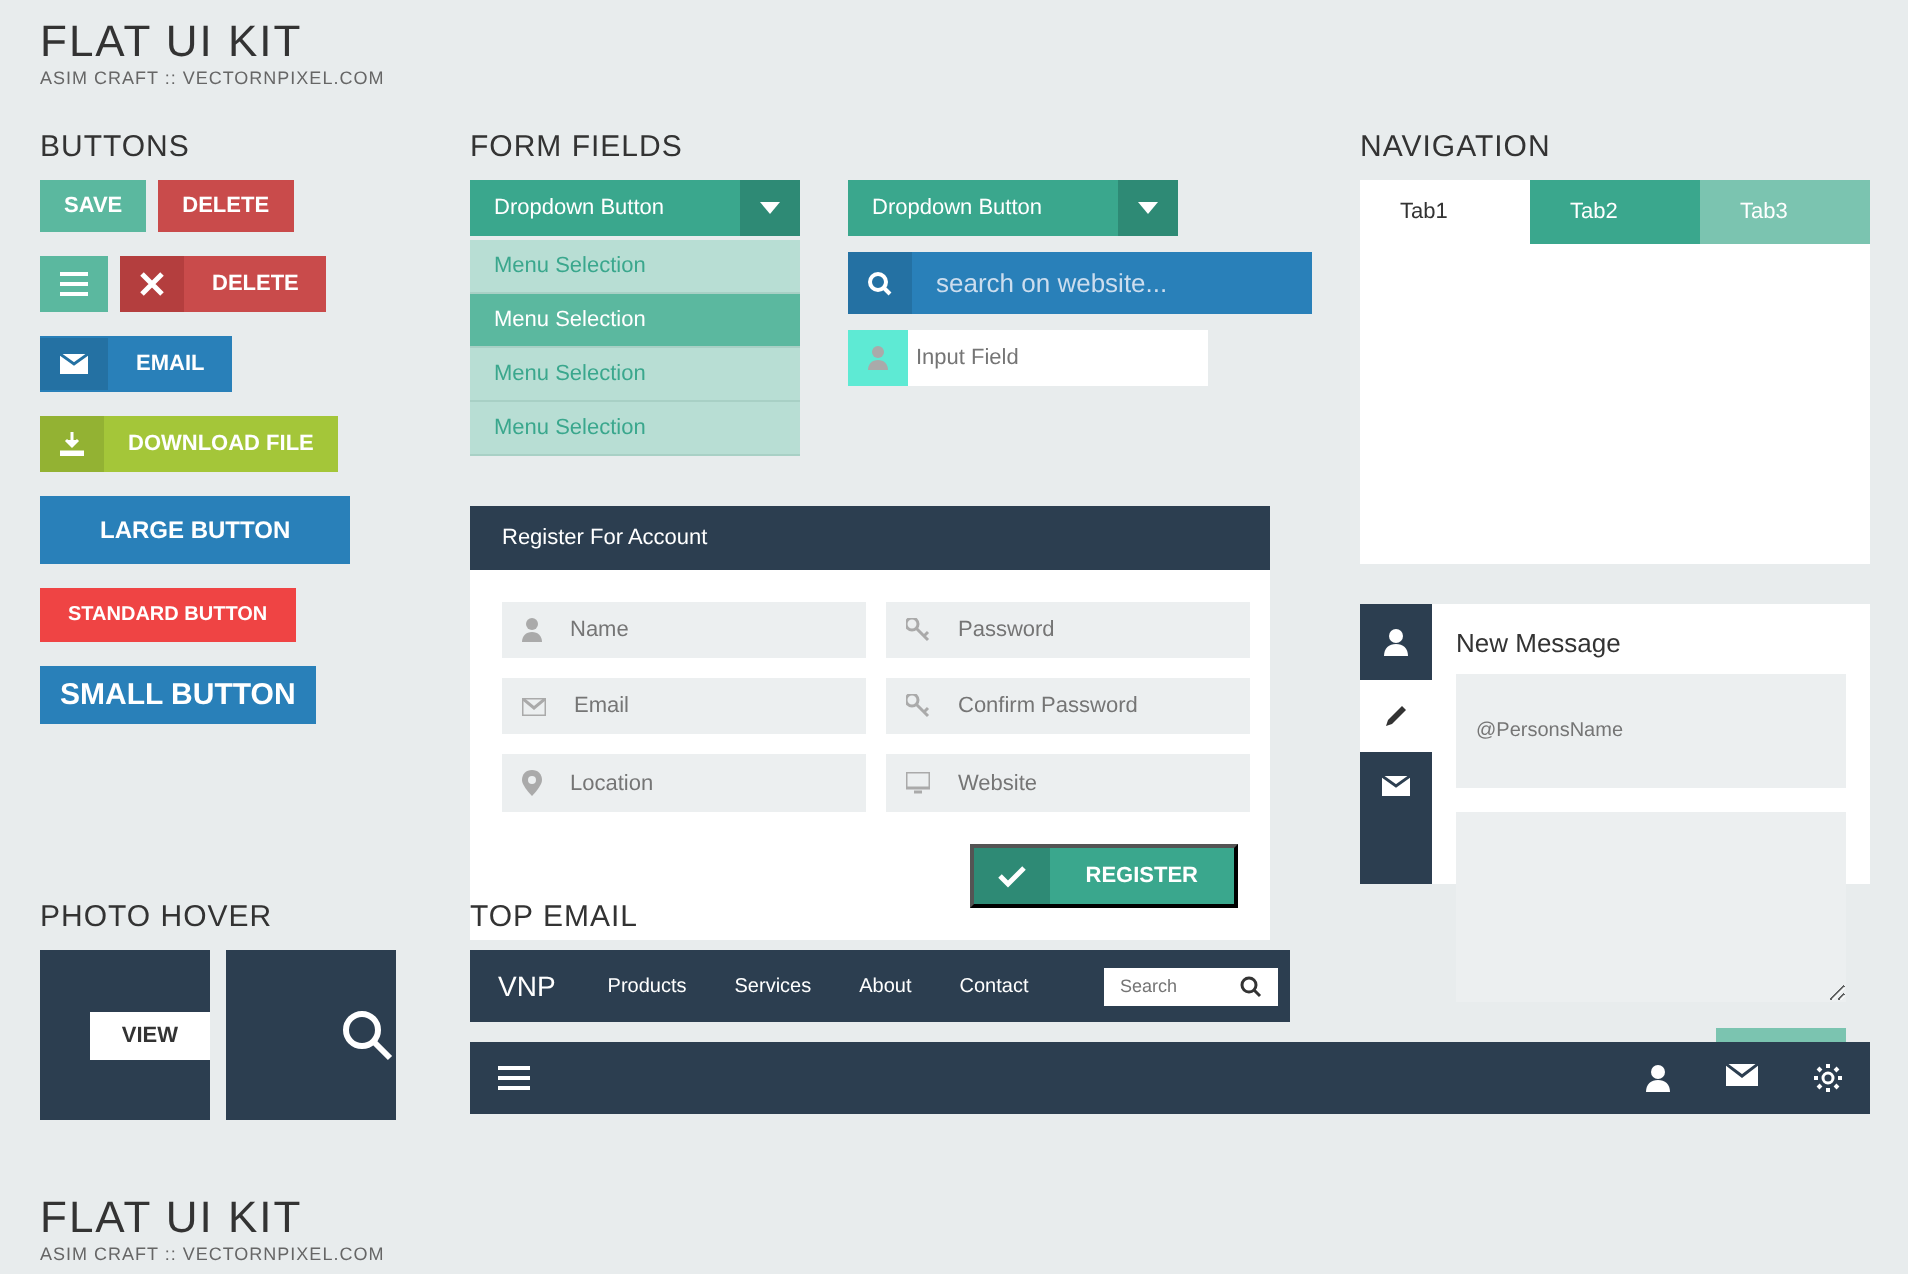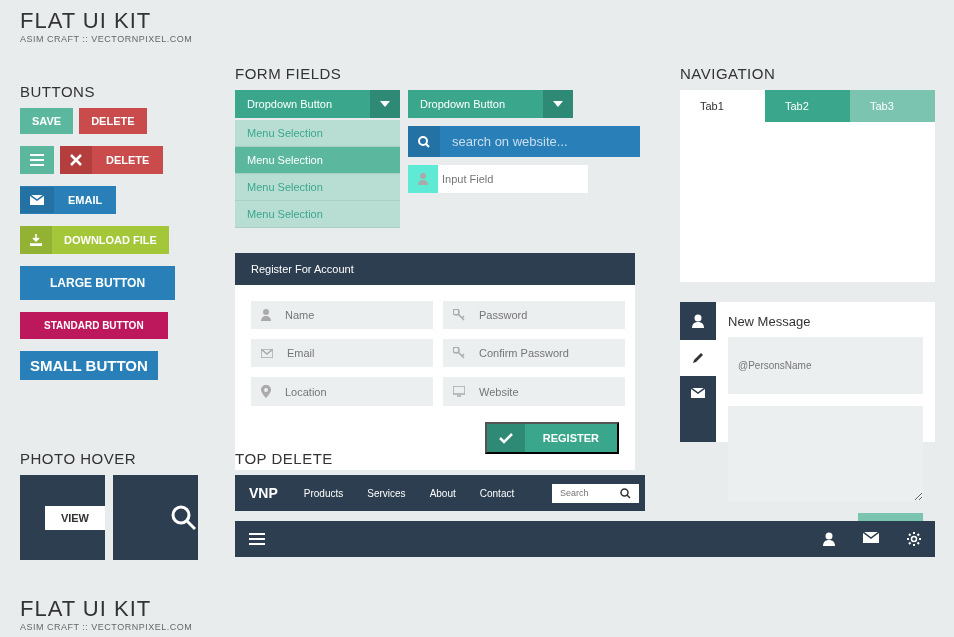--- a/index.html
+++ b/index.html
@@ -4,38 +4,38 @@
 <style>
 *{box-sizing:border-box;margin:0;padding:0;font-family:Arial,sans-serif}
 body{background:#e8eced;width:954px;height:637px;overflow:hidden;position:relative}
 .header{padding:8px 20px}
 .header h1{font-size:22px;font-weight:300;letter-spacing:1px;color:#333}
 .header .sub{font-size:9px;color:#666;letter-spacing:0.5px}
 .footer{position:absolute;bottom:5px;left:0;padding:0 20px}
 .footer h1{font-size:22px;font-weight:300;letter-spacing:1px;color:#333}
 .footer .sub{font-size:9px;color:#666;letter-spacing:0.5px}
 .section-title{font-size:15px;font-weight:400;color:#333;margin-bottom:8px;letter-spacing:0.5px}
-.col1{position:absolute;left:20px;top:83px;width:180px}
+.col1{position:absolute;left:20px;top:65px;width:180px}
 .col2{position:absolute;left:235px;top:65px;width:400px}
 .col3{position:absolute;left:680px;top:65px;width:255px}
 .btn{display:inline-flex;align-items:center;color:#fff;font-size:11px;font-weight:bold;cursor:pointer;border:none;margin-bottom:6px}
 .btn-save{background:#5bb89f;padding:7px 12px}
 .btn-delete{background:#c94b4b;padding:7px 12px}
 .btn-menu{background:#5bb89f;padding:8px 10px}
 .btn-delete2{background:#c94b4b;padding:0;display:inline-flex}
 .btn-delete2 .ic{background:#b43e3e;padding:8px 10px;display:flex;align-items:center}
 .btn-delete2 .tx{padding:8px 14px}
 .btn-email{background:#2980b9;padding:0;display:inline-flex}
 .btn-email .ic{background:#2471a3;padding:8px 10px;display:flex;align-items:center}
 .btn-email .tx{padding:8px 14px}
 .btn-download{background:#a4c639;padding:0;display:inline-flex}
 .btn-download .ic{background:#93b233;padding:8px 10px;display:flex;align-items:center}
 .btn-download .tx{padding:8px 12px}
 .btn-large{background:#2980b9;padding:10px 30px;font-size:12px}
-.btn-standard{background:#be185d;padding:8px 24px;font-size:10px}
+.btn-standard{background:#ef4444;padding:8px 14px;font-size:10px}
 .btn-small{background:#2980b9;padding:6px 10px;font-size:15px}
 .row{display:flex;gap:6px;margin-bottom:6px}
 .dropdown{display:flex;width:165px;margin-bottom:2px}
 .dropdown .lbl{background:#3aa78d;color:#fff;padding:8px 12px;font-size:11px;flex:1}
 .dropdown .arr{background:#2e8a75;padding:8px 10px;display:flex;align-items:center}
 .dd-menu{width:165px}
 .dd-item{background:#b8ded4;color:#3aa78d;padding:7px 12px;font-size:11px;border-bottom:1px solid #a8d0c5}
 .dd-item.sel{background:#5bb89f;color:#fff}
 .search-box{display:flex;width:165px;margin-top:8px}
 .search-box .ic{background:#2471a3;padding:8px 10px;display:flex;align-items:center}
@@ -68,29 +68,29 @@
 .msg-inp{width:100%;background:#eceff0;border:none;padding:23px 10px;font-size:10px;margin-bottom:12px;color:#999}
 .msg-area{width:100%;height:95px;background:#eceff0;border:none}
 .msg-ftr{display:flex;justify-content:flex-end;margin-top:8px}
 .btn-msgsave{background:#7bc4b0;color:#fff;padding:7px 18px;font-size:11px;border:none;cursor:pointer}
 .photo-section{position:absolute;left:20px;top:450px}
 .photo-row{display:flex;gap:8px;margin-top:8px}
 .photo-tile{width:85px;height:85px;background:#2c3e50;display:flex;align-items:center;justify-content:flex-end}
 .btn-view{background:#fff;color:#333;padding:6px 16px;font-size:11px;font-weight:bold;border:none}
 .topmenu-section{position:absolute;left:235px;top:450px;width:410px}
 .menubar{background:#2c3e50;display:flex;align-items:center;margin-top:8px}
-.brand{color:#fff;font-weight:bold;font-size:14px;padding:10px 14px}
+.brand{color:#fff;font-weight:normal;font-size:14px;padding:10px 14px}
 .mitem{color:#fff;font-size:10px;padding:10px 12px;cursor:pointer}
 .msearch{margin-left:auto;background:#fff;display:flex;align-items:center;padding:4px 8px;margin-right:6px}
 .msearch input{border:none;font-size:9px;width:60px}
 .menubar2{background:#2c3e50;display:flex;align-items:center;margin-top:10px;height:36px;width:700px}
 .menubar2 .right{margin-left:auto;display:flex}
 .menubar2 .ic{padding:10px 14px;color:#fff;cursor:pointer}
 svg{display:block}
-.forms-row{display:flex;gap:8px}
+.forms-row{display:flex;gap:24px}
 </style>
 </head>
 <body>
 
 <div class="header">
   <h1>FLAT UI KIT</h1>
   <div class="sub">ASIM CRAFT  ::  VECTORNPIXEL.COM</div>
 </div>
 
 <div class="col1">
@@ -315,21 +315,21 @@
     <div class="photo-tile">
       <svg width="28" height="28" viewBox="0 0 28 28">
           <circle cx="11" cy="11" r="8" fill="none" stroke="#fff" stroke-width="3"></circle>
           <path d="M17 17l8 8" stroke="#fff" stroke-width="3"></path>
         </svg>
     </div>
   </div>
 </div>
 
 <div class="topmenu-section">
-  <div class="section-title">TOP DELETE</div>
+  <div class="section-title">TOP EMAIL</div>
   <div class="menubar">
     <div class="brand">VNP</div>
     <div class="mitem">Products</div>
     <div class="mitem">Services</div>
     <div class="mitem">About</div>
     <div class="mitem">Contact</div>
     <div class="msearch">
       <input placeholder="Search" style="">
       <svg width="11" height="11" viewBox="0 0 11 11">
           <circle cx="4.5" cy="4.5" r="3.5" fill="none" stroke="#333" stroke-width="1.5"></circle>

